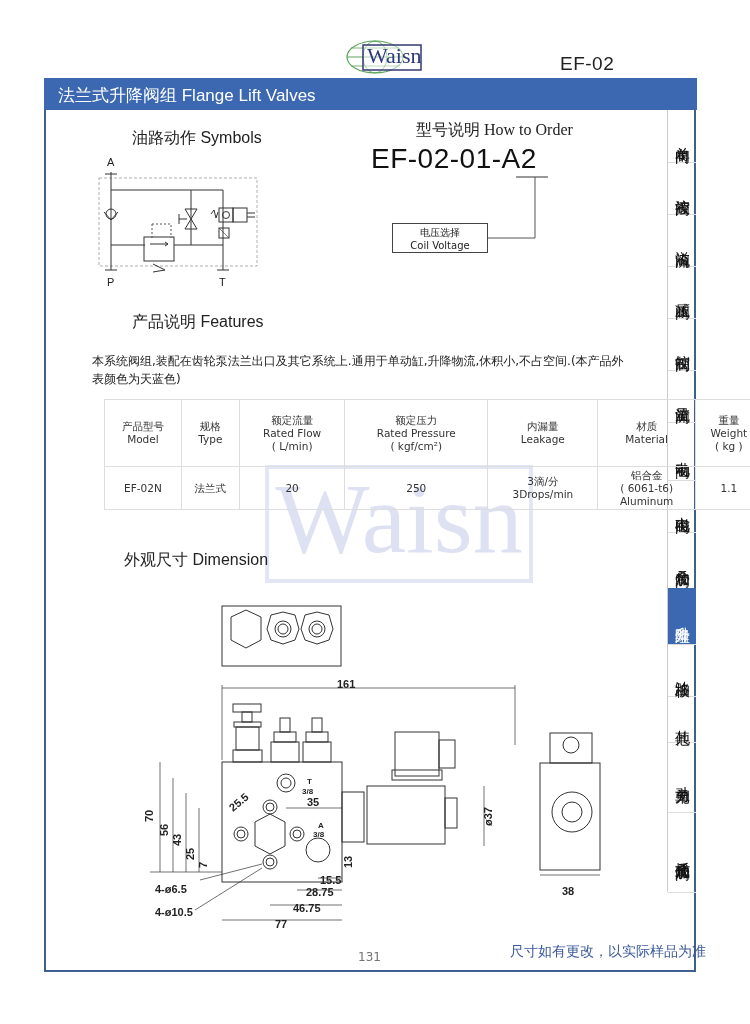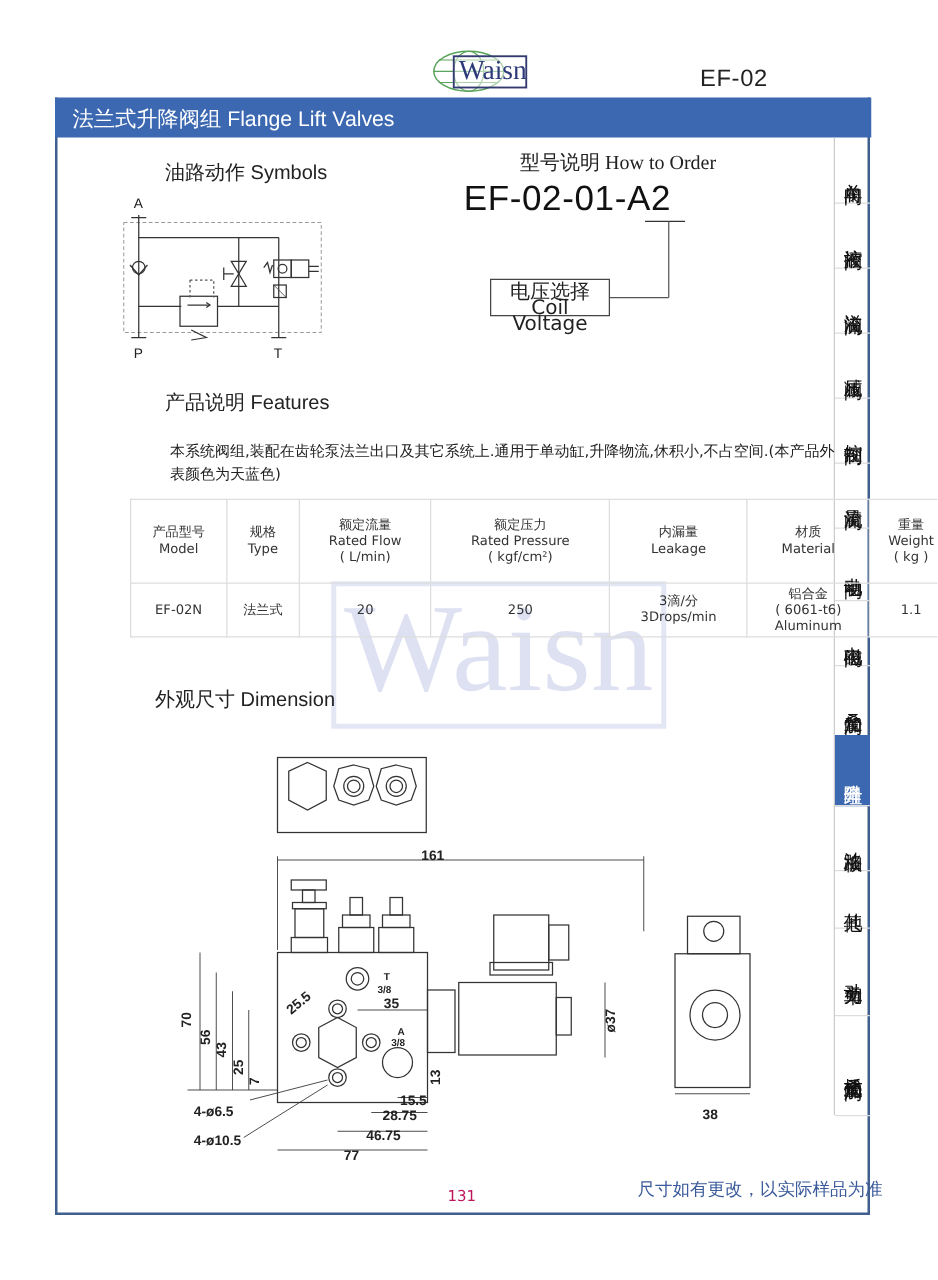--- a/index.html
+++ b/index.html
@@ -8,28 +8,28 @@
   .logo{left:345px;top:40px;width:78px;height:34px;}
   .doc-code{left:560px;top:53px;font-size:19px;font-family:"Liberation Sans",sans-serif;color:#222;letter-spacing:0.5px;}
   .frame{left:44px;top:78px;width:652px;height:894px;border:2px solid #3f5f8f;border-top:none;box-sizing:border-box;}
   .header-bar{left:44px;top:78px;width:653px;height:32px;background:#3b68b0;}
   .header-title{left:58px;top:84px;color:#fff;font-size:17px;font-family:"Liberation Sans",sans-serif;}
   .sidebar{left:667px;top:110px;width:28px;height:782px;border-left:1px solid #ccc;}
   .side-item{position:absolute;left:0;width:28px;writing-mode:vertical-rl;font-size:15px;display:flex;align-items:center;justify-content:center;border-bottom:1px solid #ddd;color:#111;letter-spacing:1px;}
   .side-item.active{background:#3b68b0;color:#fff;}
   .sec-title{font-size:16px;font-family:"Liberation Sans",sans-serif;color:#222;margin-left:40px;}
   .order-code{left:371px;top:143px;font-size:28px;font-family:"Liberation Sans",sans-serif;color:#111;letter-spacing:0.5px;}
-  .coil-box{left:392px;top:223px;width:96px;height:30px;border:1px solid #444;font-size:16px;text-align:center;line-height:13px;padding-top:2px;box-sizing:border-box;}
-  .feat-text{left:92px;top:352px;width:540px;font-size:12px;line-height:18px;color:#222;margin-left:44px;}
+  .coil-box{left:392px;top:223px;width:96px;height:30px;border:1px solid #444;font-size:10px;text-align:center;line-height:13px;padding-top:2px;box-sizing:border-box;}
+  .feat-text{left:92px;top:352px;width:540px;font-size:12px;line-height:18px;color:#222;}
   table.spec{position:absolute;left:104px;top:399px;width:659px;border-collapse:collapse;font-size:10.5px;text-align:center;color:#333;}
   table.spec td{border:1px solid #ddd;padding:0;}
   table.spec tr.h td{height:66px;line-height:13px;}
   table.spec tr.r td{height:42px;line-height:13px;}
   .watermark{left:265px;top:465px;width:260px;height:110px;border:4px solid rgba(70,90,180,0.15);font-family:"Liberation Serif",serif;font-size:100px;color:rgba(70,90,180,0.18);line-height:100px;text-align:center;}
-  .page-num{left:358px;top:950px;font-size:12px;color:#be185d;}
+  .page-num{left:358px;top:950px;font-size:12px;color:#737373;}
   .note{left:510px;top:943px;font-size:14px;color:#3a5a9a;}
   svg text{font-family:"Liberation Sans",sans-serif;}
 </style>
 </head>
 <body>
 
 <div class="abs logo">
   <svg width="78" height="34" viewBox="0 0 78 34">
     <ellipse cx="30" cy="17" rx="28" ry="16" fill="none" stroke="#5aa35a" stroke-width="1.2"></ellipse>
     <ellipse cx="30" cy="17" rx="12" ry="16" fill="none" stroke="#5aa35a" stroke-width="1"></ellipse>

